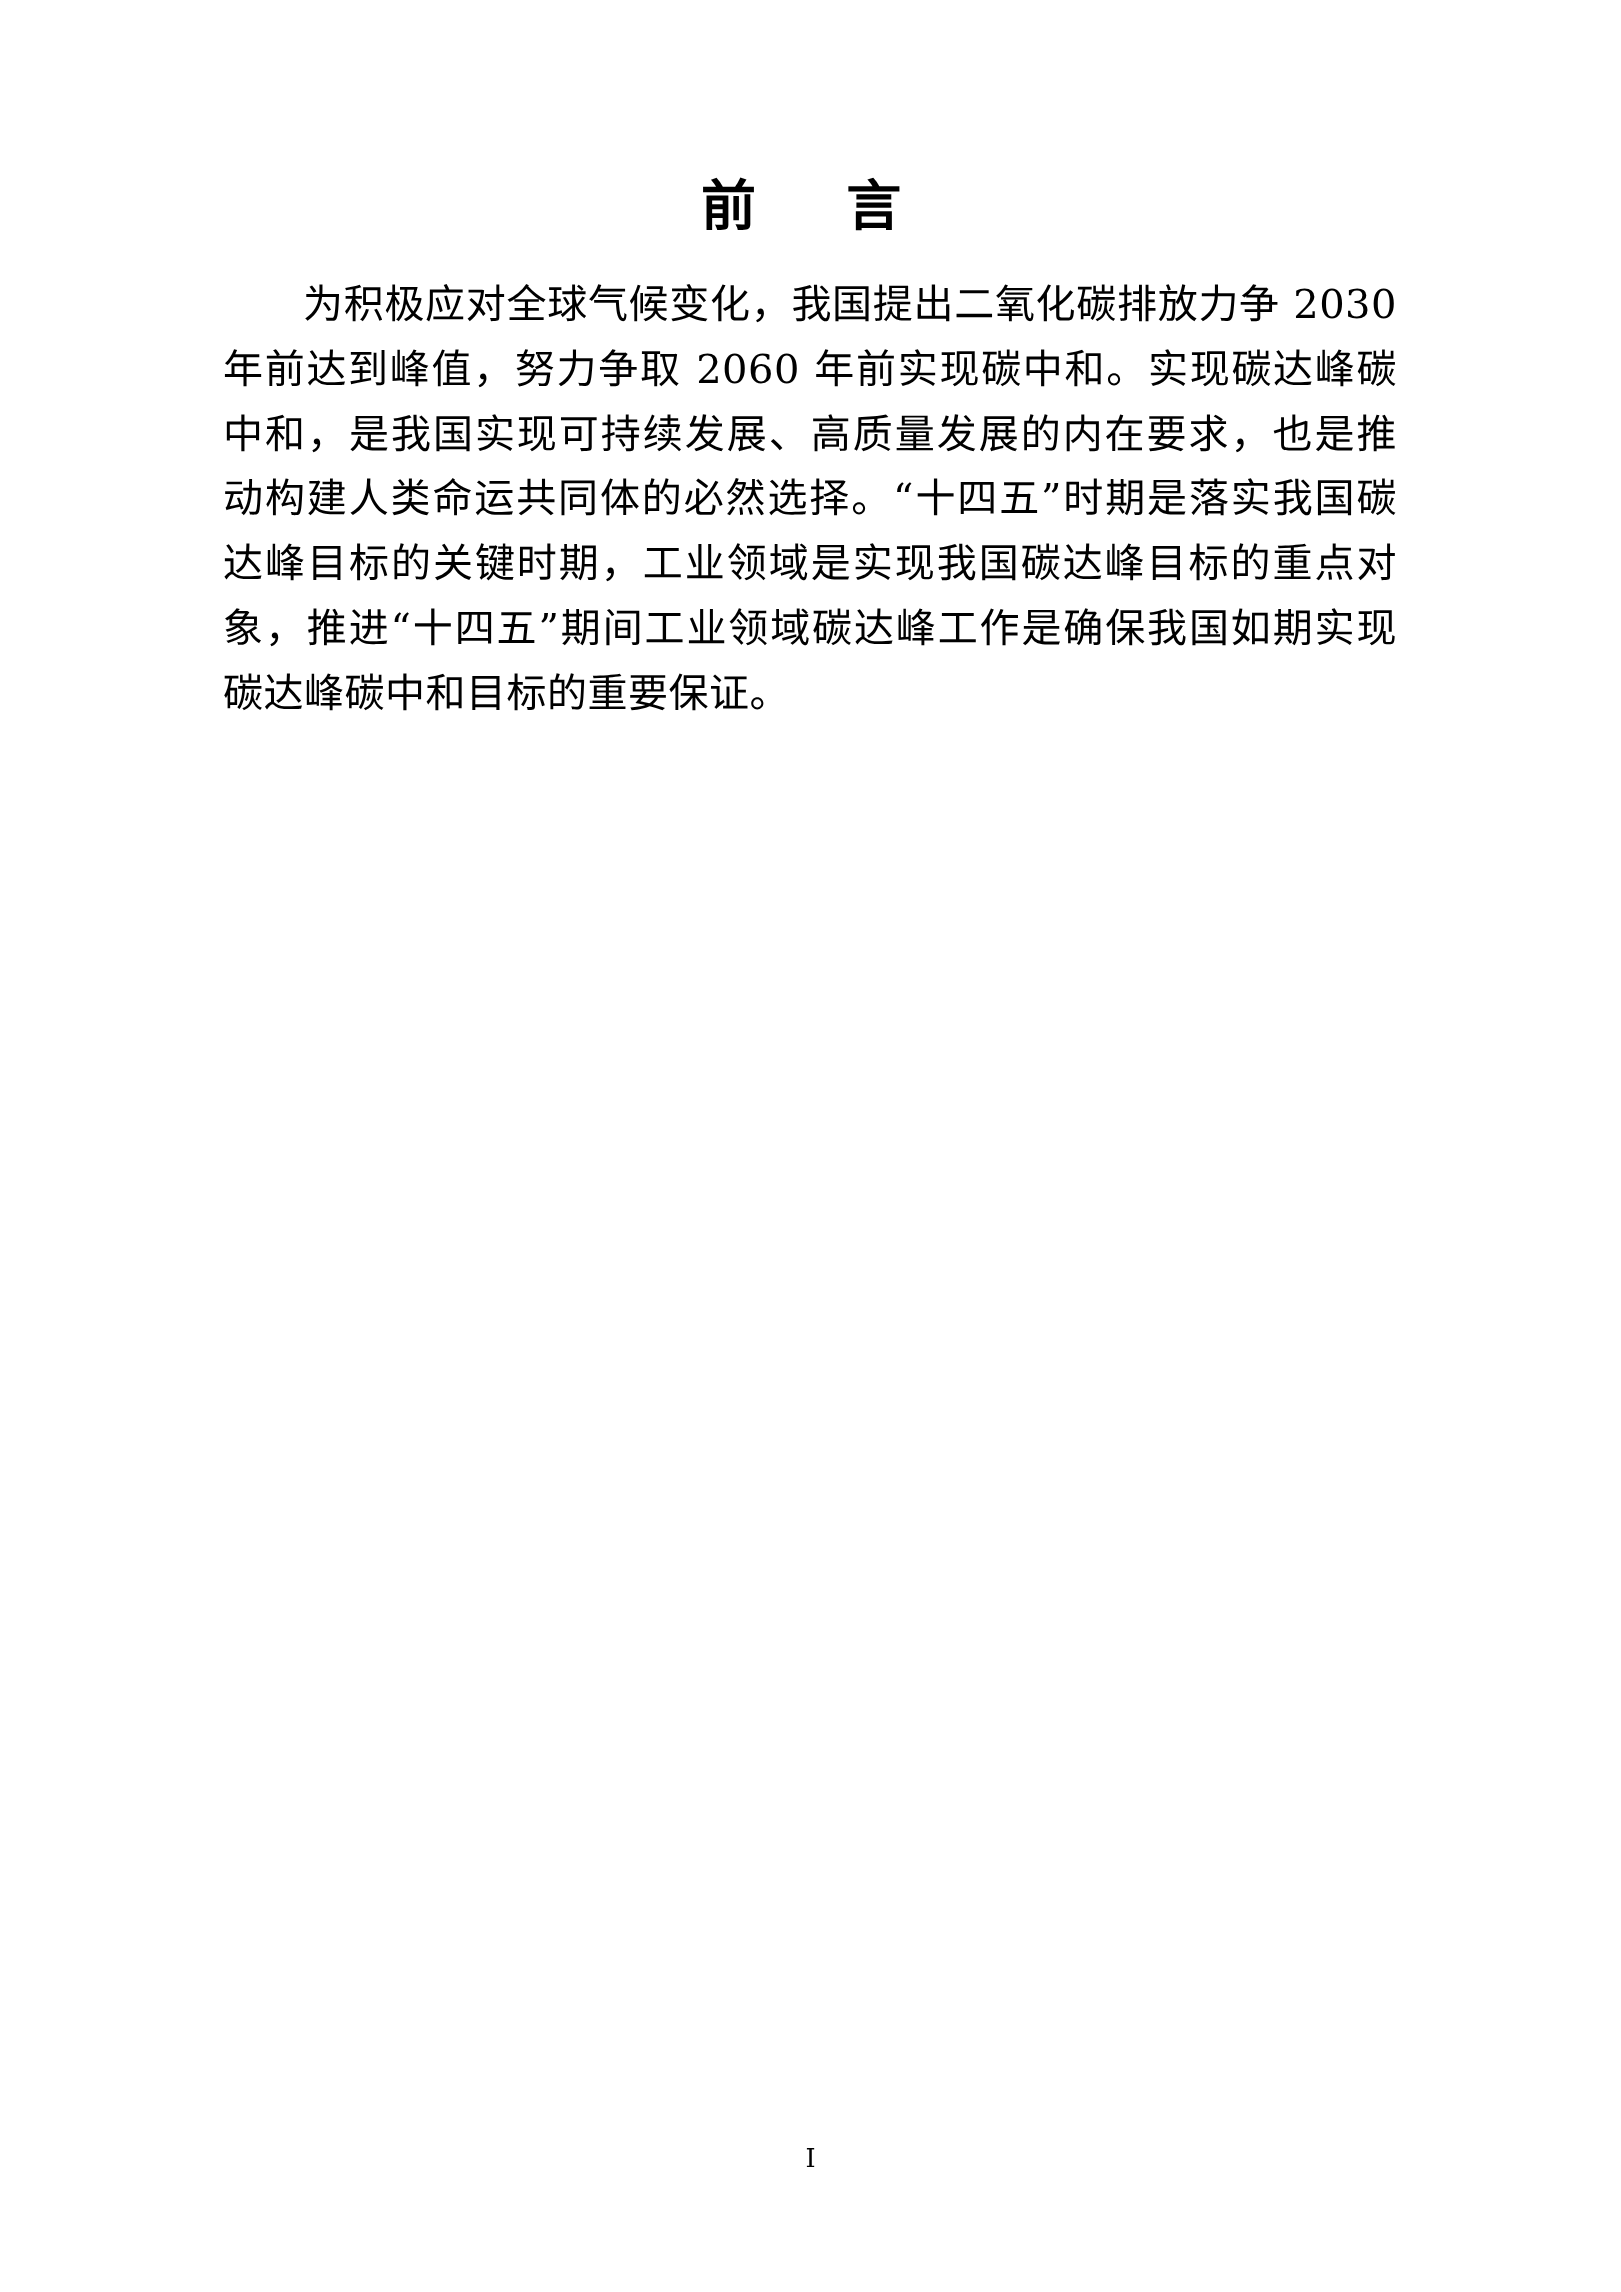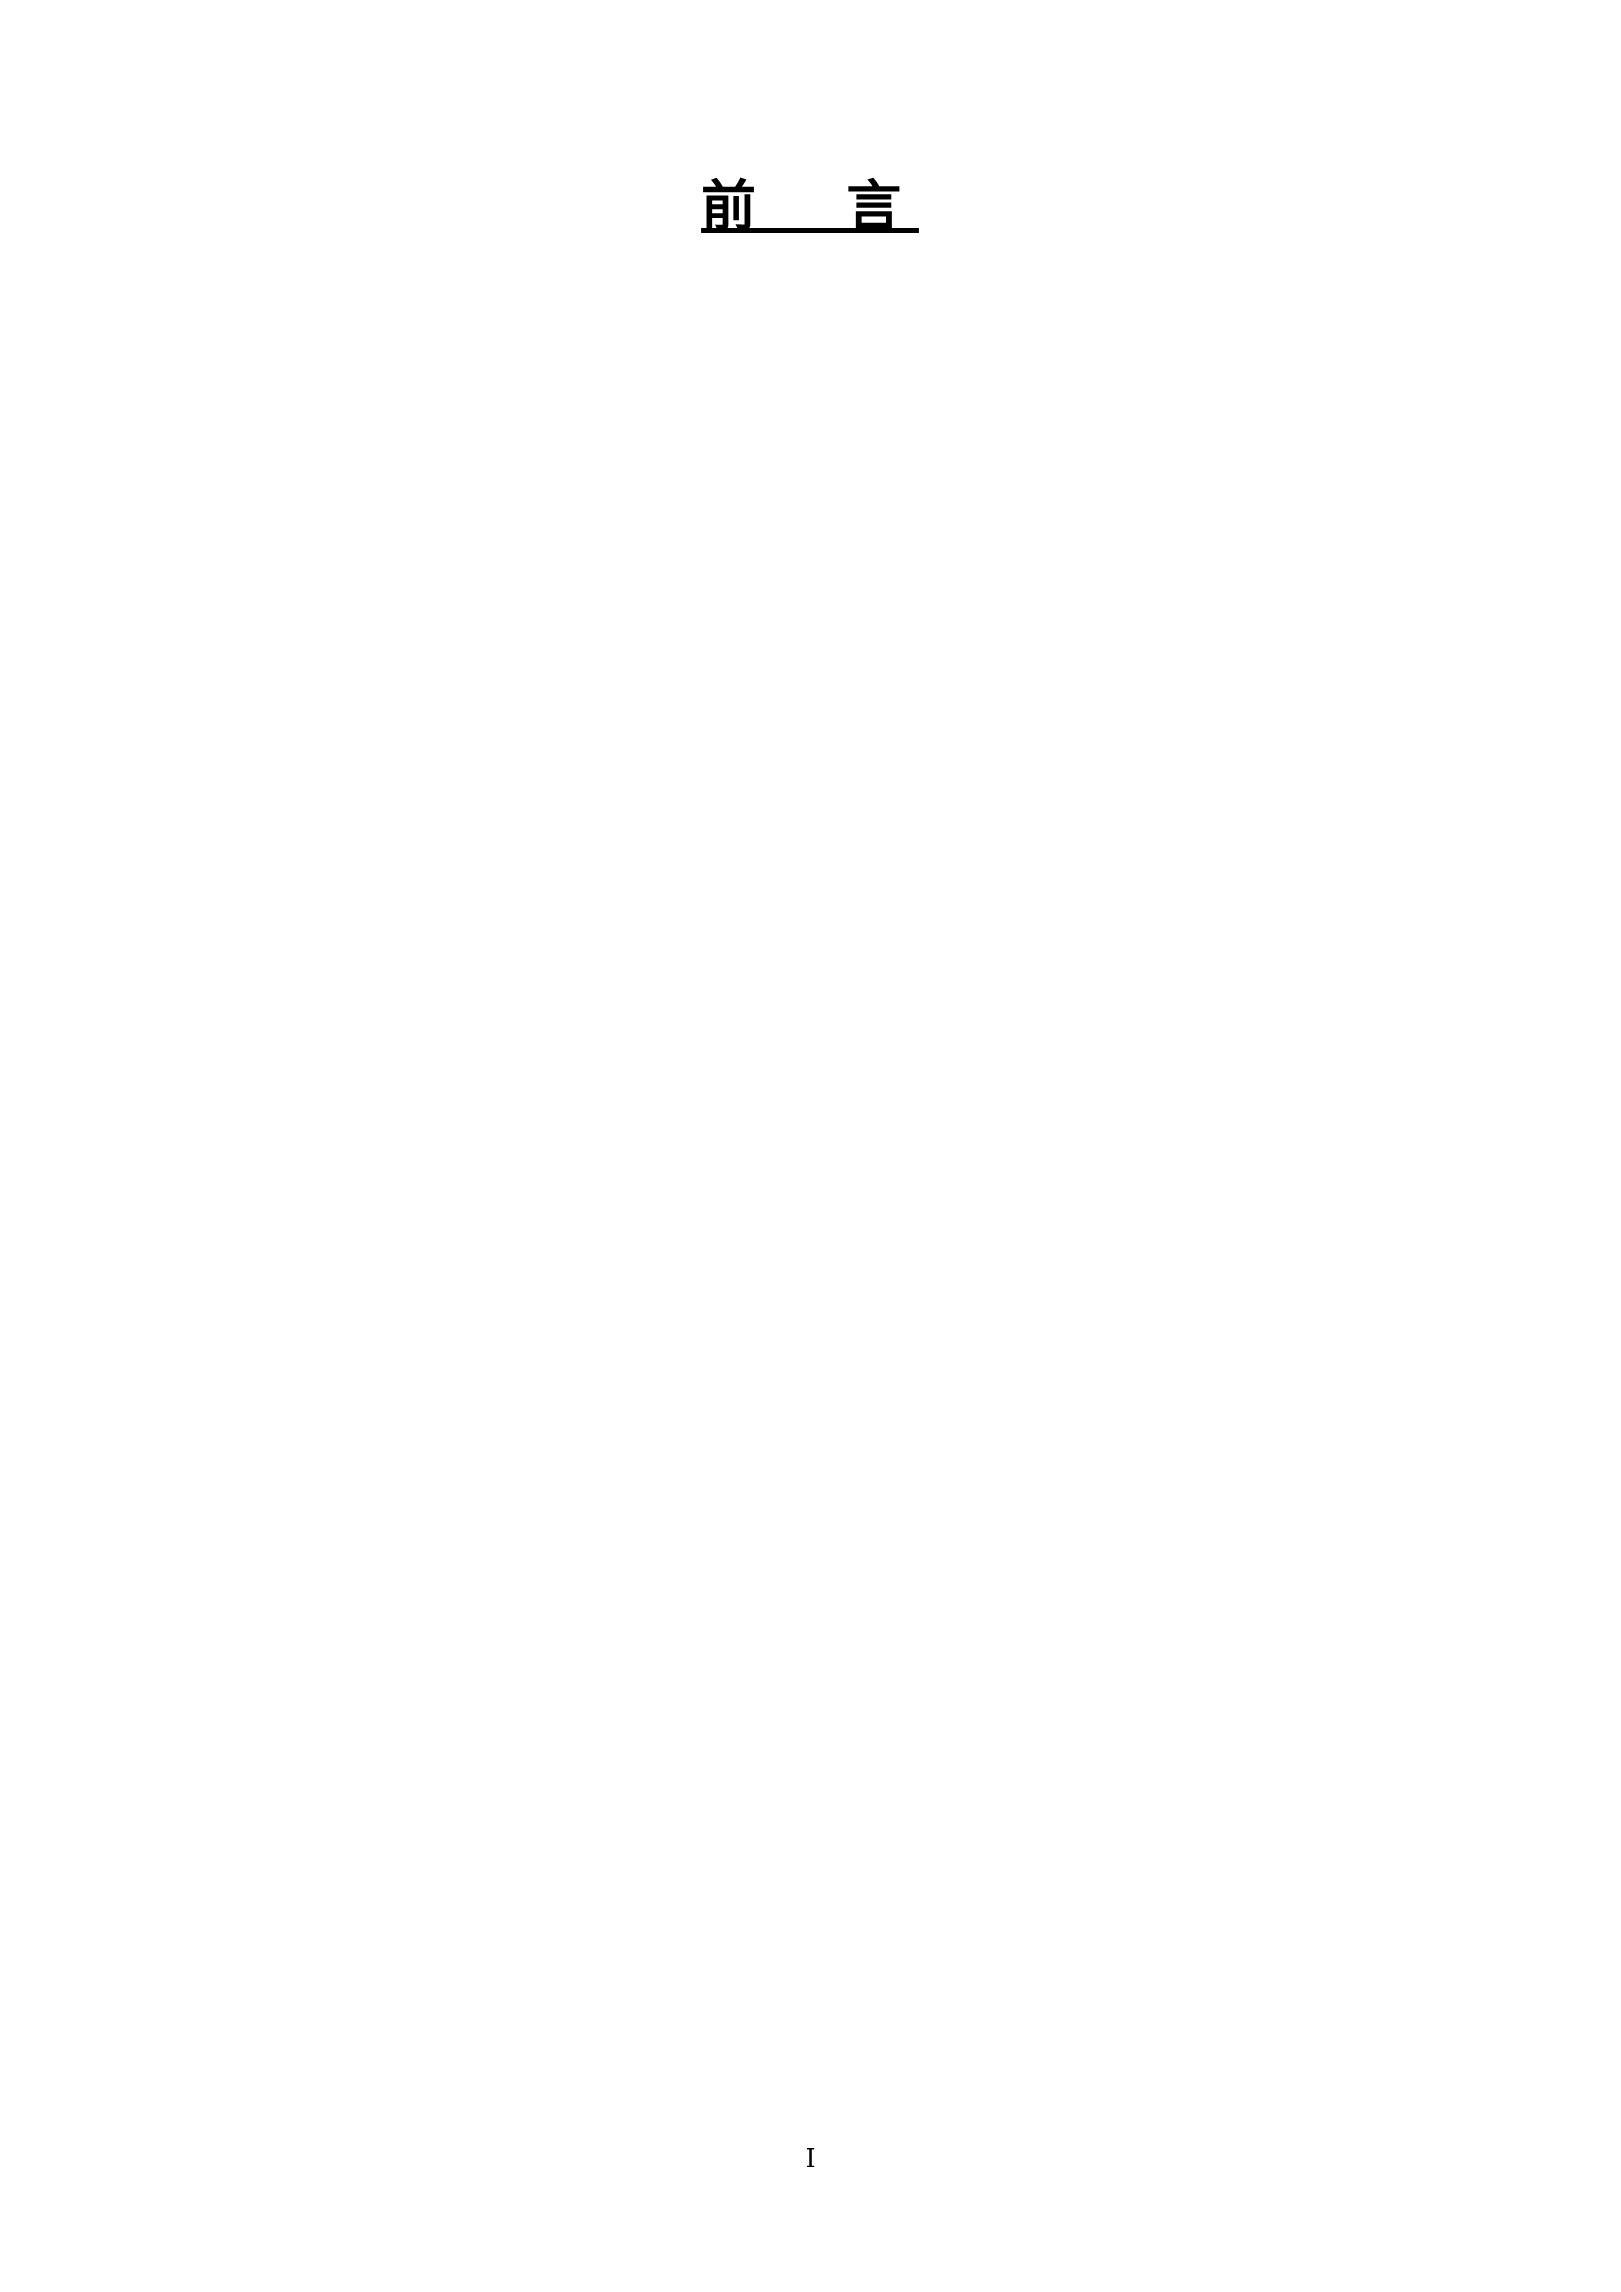--- a/index.html
+++ b/index.html
@@ -28,21 +28,20 @@
     width: 1174px;
   }
   .doc-title {
     font-size: 55px;
     font-weight: 700;
     text-align: center;
     letter-spacing: 17.6px;
     margin: 0 0 33px 0;
     line-height: 1.2;
     font-family: "DejaVu Serif", "Liberation Serif", serif;
-    text-decoration: underline;
   }
   .para {
     font-size: 40px;
     line-height: 1.62;
     text-align: justify;
     text-justify: inter-ideograph;
     text-indent: 2em;
     margin: 0 0 2px 0;
     letter-spacing: 0.5px;
   }
@@ -56,16 +55,17 @@
     font-family: "DejaVu Serif", "Liberation Serif", serif;
     color: #000000;
   }
 </style>
 </head>
 <body>
 
 <div class="page">
   <div class="content">
     <h1 class="doc-title">前　言</h1>
+    <p class="para">为积极应对全球气候变化，我国提出二氧化碳排放力争 2030 年前达到峰值，努力争取 2060 年前实现碳中和。实现碳达峰碳中和，是我国实现可持续发展、高质量发展的内在要求，也是推动构建人类命运共同体的必然选择。“十四五”时期是落实我国碳达峰目标的关键时期，工业领域是实现我国碳达峰目标的重点对象，推进“十四五”期间工业领域碳达峰工作是确保我国如期实现碳达峰碳中和目标的重要保证。</p>
   </div>
   <div class="page-number">I</div>
 </div>
 
 
 </body></html>

